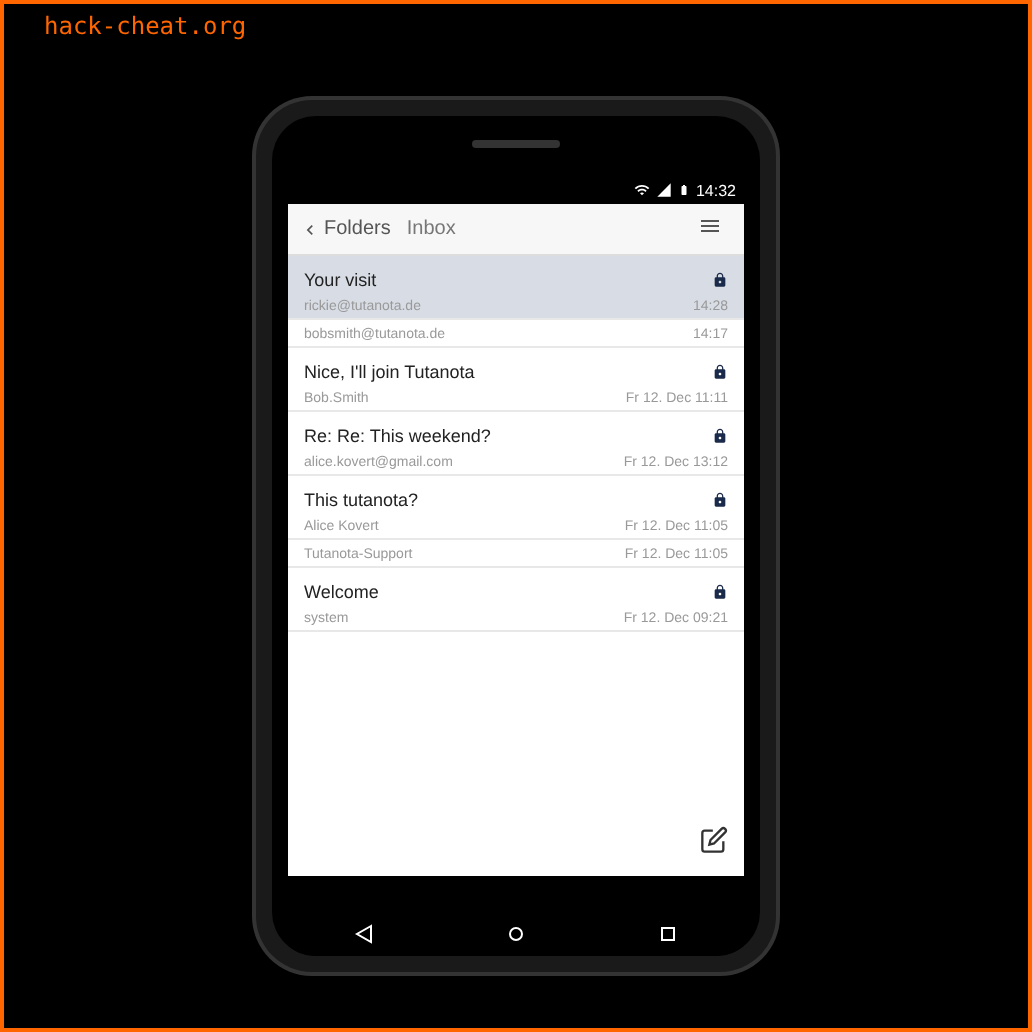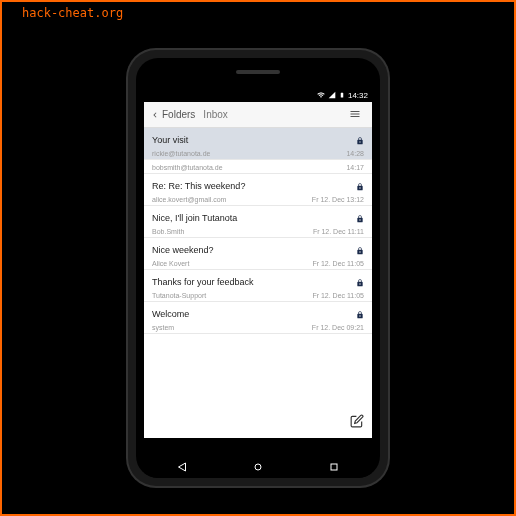--- a/index.html
+++ b/index.html
@@ -225,69 +225,61 @@
     </div>
           </div>
           <div class="row">
     <div class="row-bottom">
       <span class="sender">bobsmith@tutanota.de</span>
       <span class="time">14:17</span>
     </div>
           </div>
           <div class="row">
     <div class="row-top">
+      <span class="subject">Nice, I'll join Tutanota</span>
+      <span class="lock">
+        <svg width="8" height="8" viewBox="0 0 24 24" fill="#1a2a4a">
+                  <path d="M18 8h-1V6c0-2.76-2.24-5-5-5S7 3.24 7 6v2H6c-1.1 0-2 .9-2 2v10c0 1.1.9 2 2 2h12c1.1 0 2-.9 2-2V10c0-1.1-.9-2-2-2zm-6 9c-1.1 0-2-.9-2-2s.9-2 2-2 2 .9 2 2-.9 2-2 2zm3.1-9H8.9V6c0-1.71 1.39-3.1 3.1-3.1 1.71 0 3.1 1.39 3.1 3.1v2z"></path>
+                </svg>
+      </span>
+    </div>
+    <div class="row-bottom">
+      <span class="sender">Bob.Smith</span>
+      <span class="time">Fr 12. Dec 11:11</span>
+    </div>
+          </div>
+          <div class="row">
+    <div class="row-top">
       <span class="subject">Re: Re: This weekend?</span>
       <span class="lock">
         <svg width="8" height="8" viewBox="0 0 24 24" fill="#1a2a4a">
                   <path d="M18 8h-1V6c0-2.76-2.24-5-5-5S7 3.24 7 6v2H6c-1.1 0-2 .9-2 2v10c0 1.1.9 2 2 2h12c1.1 0 2-.9 2-2V10c0-1.1-.9-2-2-2zm-6 9c-1.1 0-2-.9-2-2s.9-2 2-2 2 .9 2 2-.9 2-2 2zm3.1-9H8.9V6c0-1.71 1.39-3.1 3.1-3.1 1.71 0 3.1 1.39 3.1 3.1v2z"></path>
                 </svg>
       </span>
     </div>
     <div class="row-bottom">
       <span class="sender">alice.kovert@gmail.com</span>
       <span class="time">Fr 12. Dec 13:12</span>
     </div>
           </div>
           <div class="row">
     <div class="row-top">
-      <span class="subject">Nice, I'll join Tutanota</span>
-      <span class="lock">
-        <svg width="8" height="8" viewBox="0 0 24 24" fill="#1a2a4a">
-                  <path d="M18 8h-1V6c0-2.76-2.24-5-5-5S7 3.24 7 6v2H6c-1.1 0-2 .9-2 2v10c0 1.1.9 2 2 2h12c1.1 0 2-.9 2-2V10c0-1.1-.9-2-2-2zm-6 9c-1.1 0-2-.9-2-2s.9-2 2-2 2 .9 2 2-.9 2-2 2zm3.1-9H8.9V6c0-1.71 1.39-3.1 3.1-3.1 1.71 0 3.1 1.39 3.1 3.1v2z"></path>
-                </svg>
-      </span>
-    </div>
-    <div class="row-bottom">
-      <span class="sender">Bob.Smith</span>
-      <span class="time">Fr 12. Dec 11:11</span>
-    </div>
-          </div>
-          <div class="row">
-    <div class="row-top">
-      <span class="subject">Nice weekend?</span>
+      <span class="subject">This tutanota?</span>
       <span class="lock">
         <svg width="8" height="8" viewBox="0 0 24 24" fill="#1a2a4a">
                   <path d="M18 8h-1V6c0-2.76-2.24-5-5-5S7 3.24 7 6v2H6c-1.1 0-2 .9-2 2v10c0 1.1.9 2 2 2h12c1.1 0 2-.9 2-2V10c0-1.1-.9-2-2-2zm-6 9c-1.1 0-2-.9-2-2s.9-2 2-2 2 .9 2 2-.9 2-2 2zm3.1-9H8.9V6c0-1.71 1.39-3.1 3.1-3.1 1.71 0 3.1 1.39 3.1 3.1v2z"></path>
                 </svg>
       </span>
     </div>
     <div class="row-bottom">
       <span class="sender">Alice Kovert</span>
       <span class="time">Fr 12. Dec 11:05</span>
     </div>
           </div>
           <div class="row">
-    <div class="row-top">
-      <span class="subject">Thanks for your feedback</span>
-      <span class="lock">
-        <svg width="8" height="8" viewBox="0 0 24 24" fill="#1a2a4a">
-                  <path d="M18 8h-1V6c0-2.76-2.24-5-5-5S7 3.24 7 6v2H6c-1.1 0-2 .9-2 2v10c0 1.1.9 2 2 2h12c1.1 0 2-.9 2-2V10c0-1.1-.9-2-2-2zm-6 9c-1.1 0-2-.9-2-2s.9-2 2-2 2 .9 2 2-.9 2-2 2zm3.1-9H8.9V6c0-1.71 1.39-3.1 3.1-3.1 1.71 0 3.1 1.39 3.1 3.1v2z"></path>
-                </svg>
-      </span>
-    </div>
     <div class="row-bottom">
       <span class="sender">Tutanota-Support</span>
       <span class="time">Fr 12. Dec 11:05</span>
     </div>
           </div>
           <div class="row">
     <div class="row-top">
       <span class="subject">Welcome</span>
       <span class="lock">
         <svg width="8" height="8" viewBox="0 0 24 24" fill="#1a2a4a">

